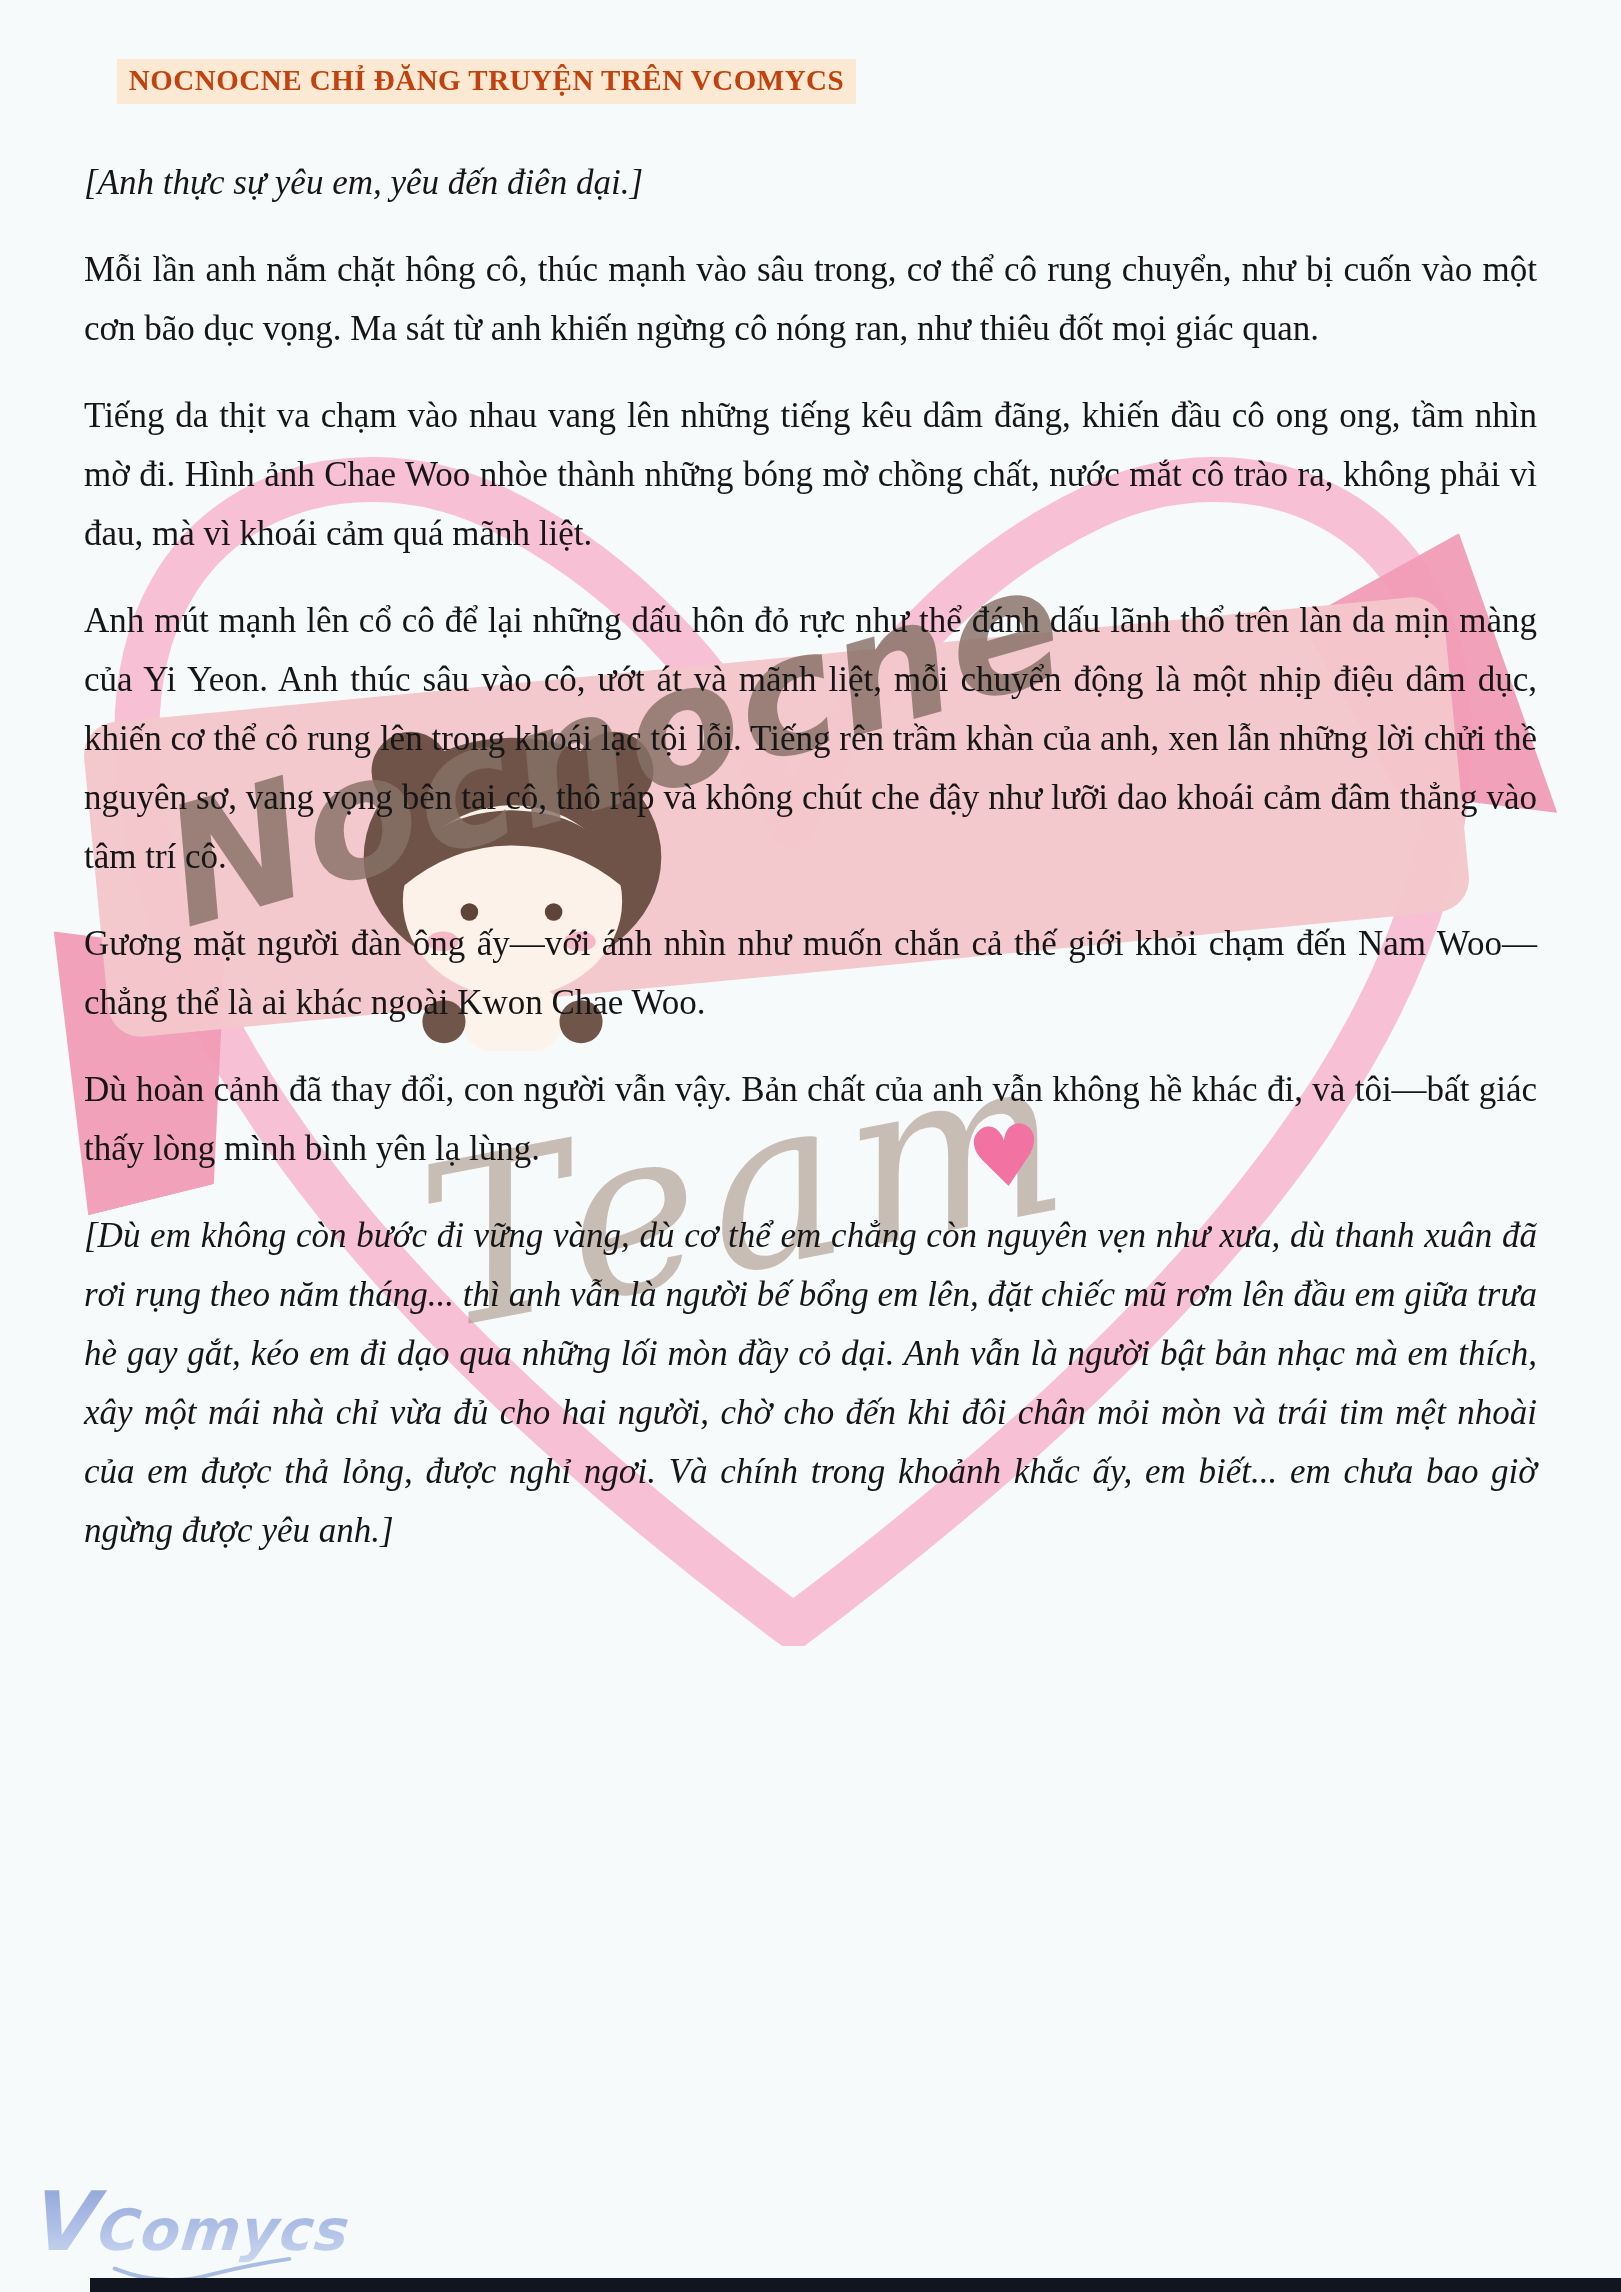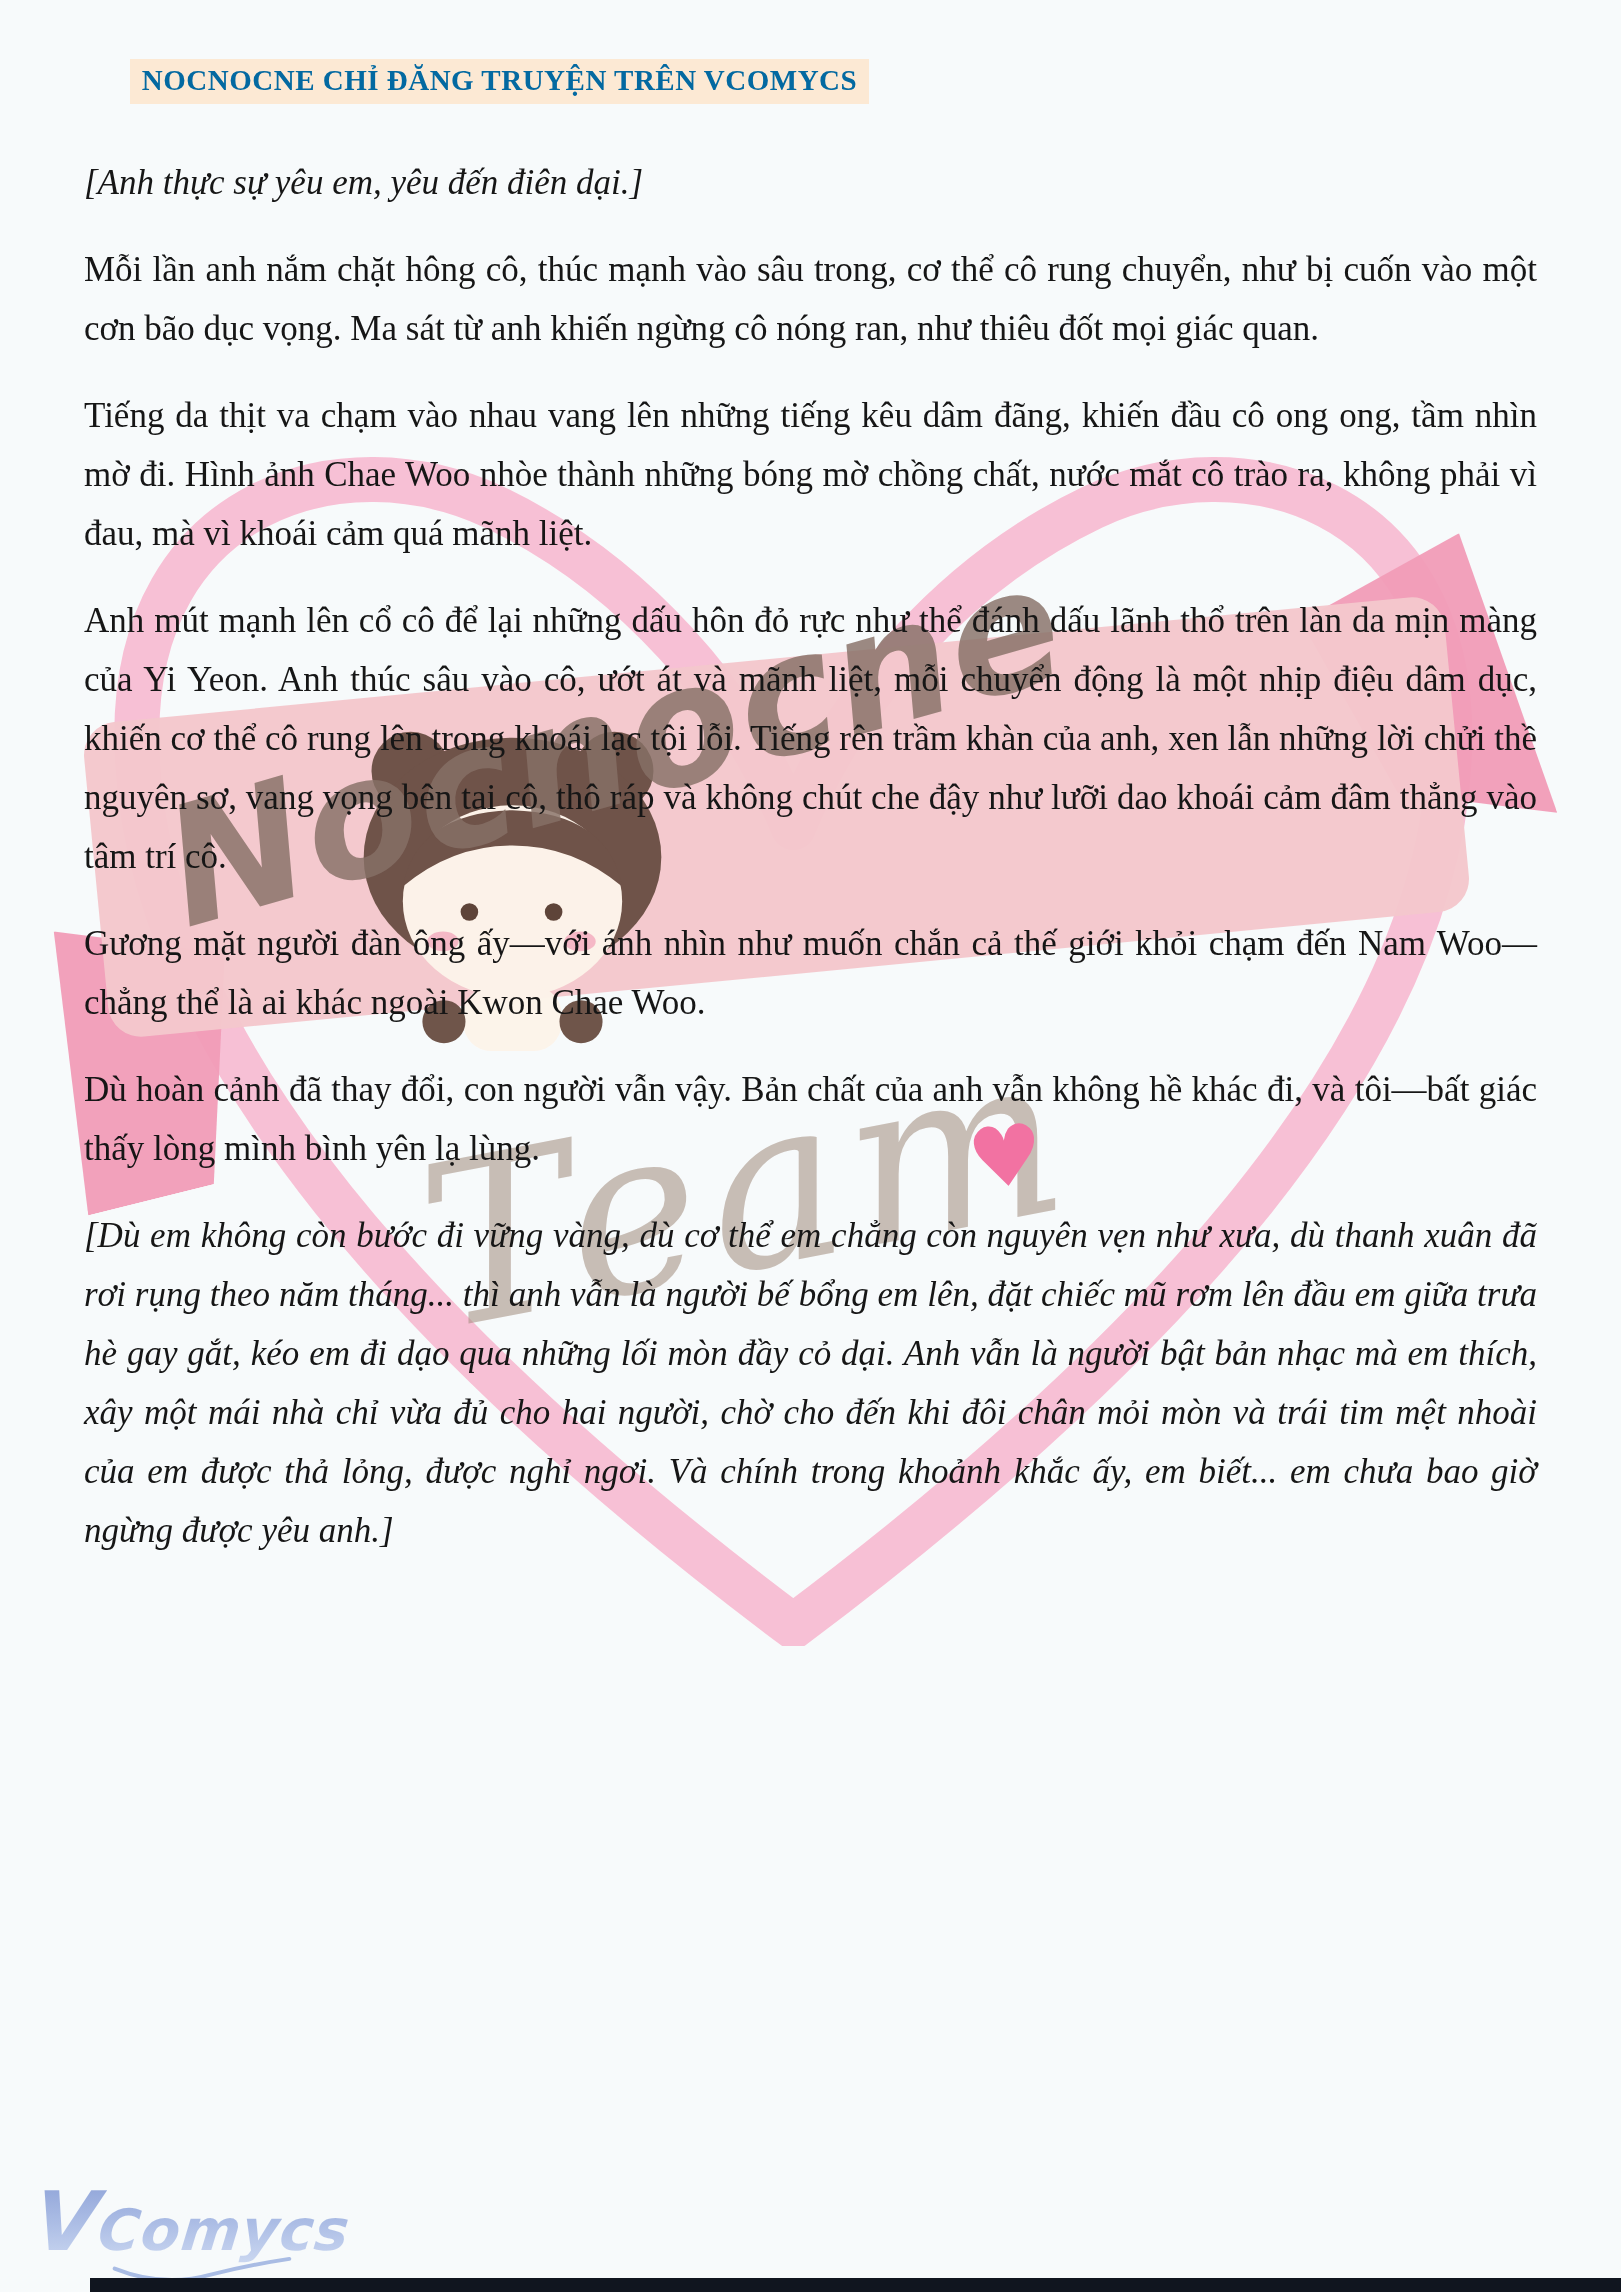--- a/index.html
+++ b/index.html
@@ -44,22 +44,22 @@
   .chibi{position:absolute;left:348px;top:720px;width:328px;height:338px;opacity:.97;}
   .small-heart{
     position:absolute;left:968px;top:1115px;
     font-size:84px;color:#f272a2;transform:rotate(-6deg);
     font-family:"DejaVu Sans",sans-serif;line-height:1;
   }
 
   
   .content{position:absolute;inset:0;z-index:1;padding:59px 84px 0 84px;box-sizing:border-box;}
   .banner{
-    display:inline-block;margin-left:46px;
-    background:#fce9d4;color:#0369a1;
+    display:inline-block;margin-left:33px;
+    background:#fce9d4;color:#c2410c;
     font-weight:bold;font-size:29px;letter-spacing:0.5px;
     padding:4.9px 11.8px 6.9px 11.8px;
   }
   .body-text{margin-top:49px;}
   p.para{
     margin:0 0 28px 0;
     font-size:35px;line-height:59px;color:#161616;
     text-align:justify;
   }
   p.para.loose{text-align:left;}

